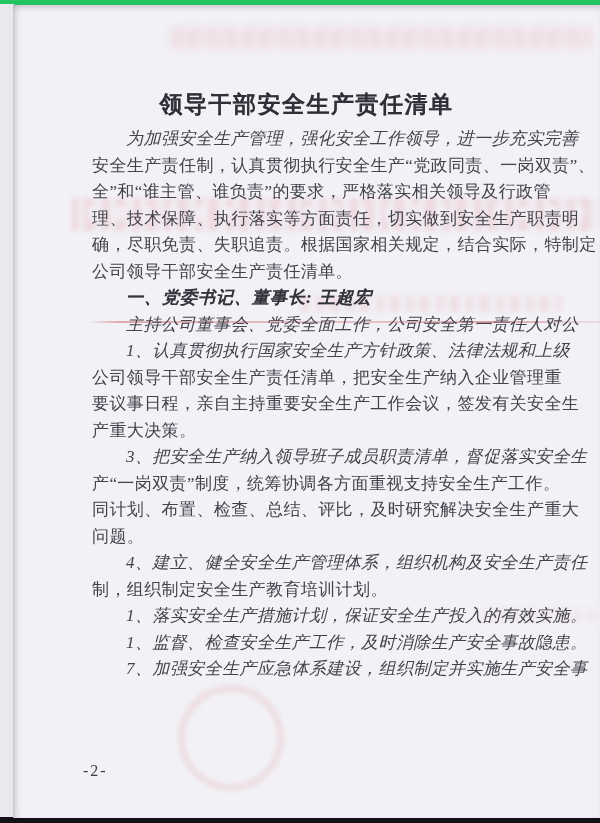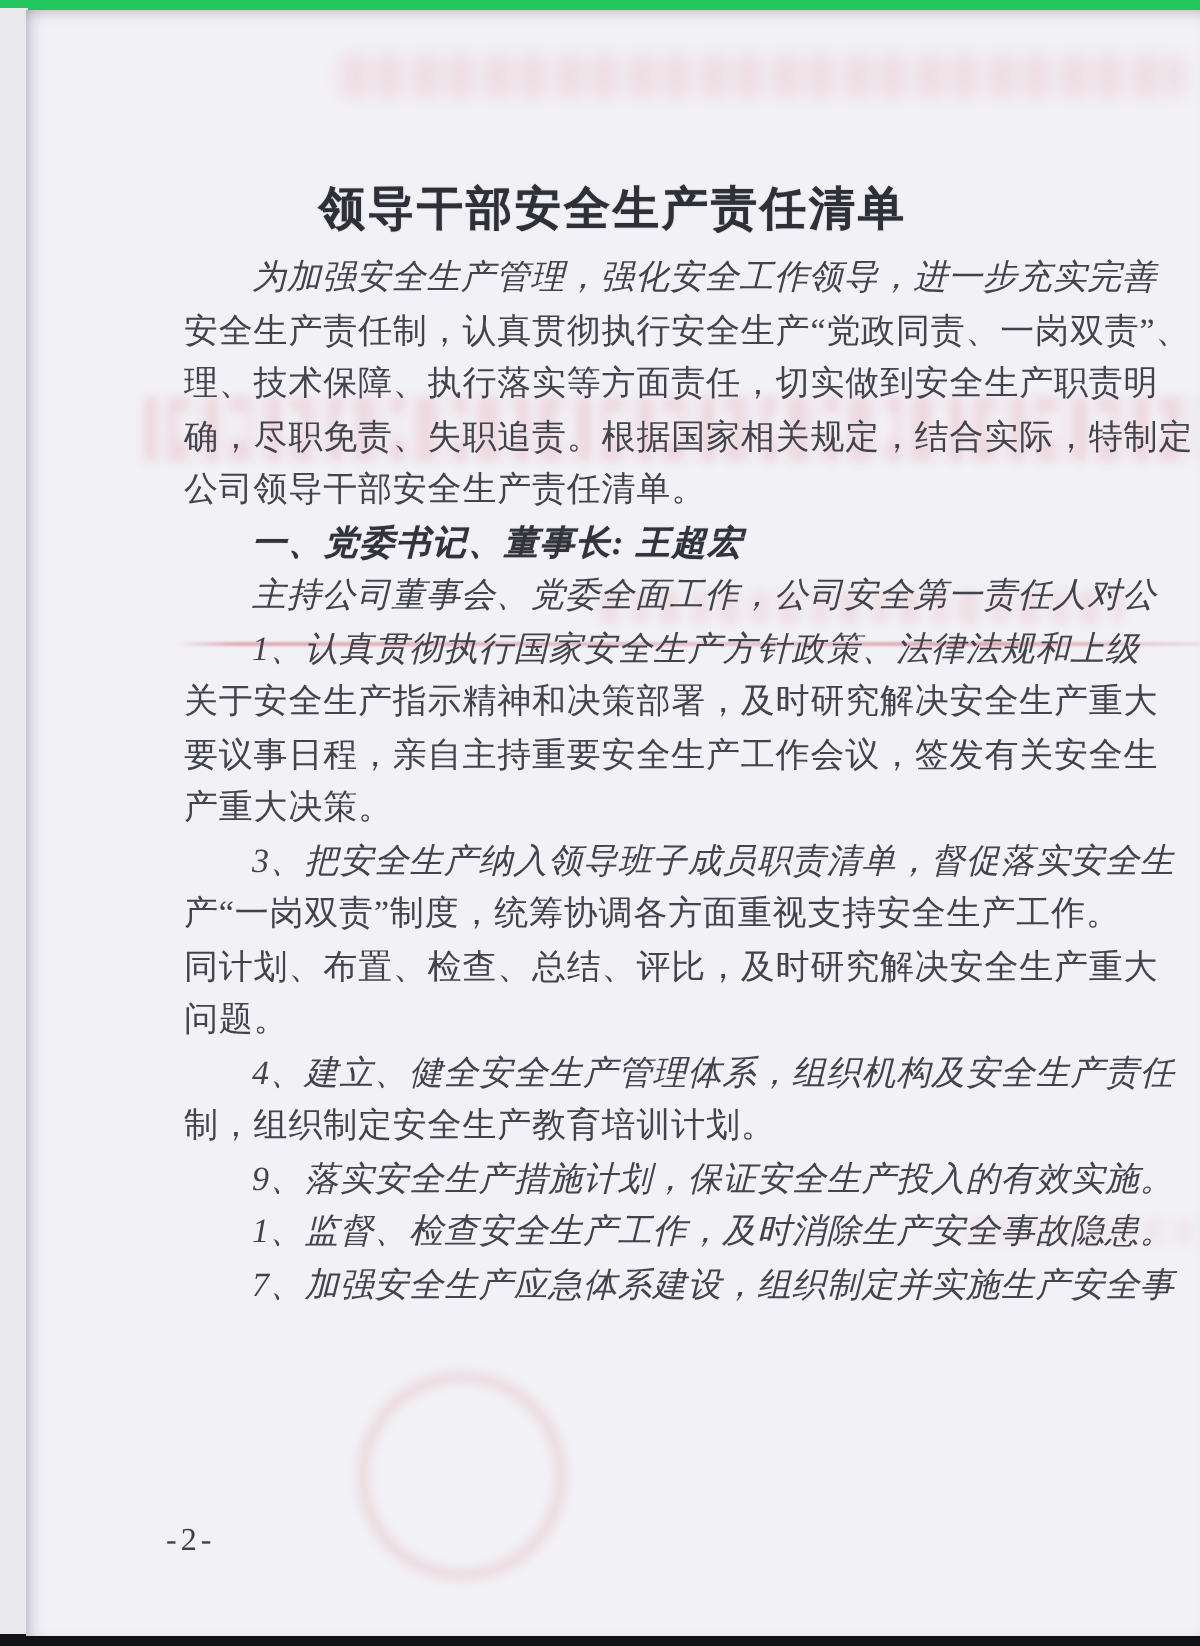--- a/index.html
+++ b/index.html
@@ -104,35 +104,36 @@
     <div class="bleed bleed-small"></div>
     <div class="bleed bleed-dot"></div>
     <div class="red-rule"></div>
     <div class="seal-ring"></div>
 
     <div class="title">领导干部安全生产责任清单</div>
 
     <div class="text-block" id="text-block">
         <div class="line indent">为加强安全生产管理，强化安全工作领导，进一步充实完善</div>
         <div class="line">安全生产责任制，认真贯彻执行安全生产“党政同责、一岗双责”、</div>
+        <div class="line">全”和“谁主管、谁负责”的要求，严格落实相关领导及行政管</div>
         <div class="line">理、技术保障、执行落实等方面责任，切实做到安全生产职责明</div>
         <div class="line">确，尽职免责、失职追责。根据国家相关规定，结合实际，特制定</div>
         <div class="line">公司领导干部安全生产责任清单。</div>
         <div class="line indent heading">一、党委书记、董事长: 王超宏</div>
         <div class="line indent">主持公司董事会、党委全面工作，公司安全第一责任人对公</div>
         <div class="line indent">1、认真贯彻执行国家安全生产方针政策、法律法规和上级</div>
-        <div class="line">关于安全生产指示精神和决策部署，及时研究解决安全生产重大</div>
+        <div class="line">公司领导干部安全生产责任清单，把安全生产纳入企业管理重</div>
         <div class="line">要议事日程，亲自主持重要安全生产工作会议，签发有关安全生</div>
         <div class="line">产重大决策。</div>
         <div class="line indent">3、把安全生产纳入领导班子成员职责清单，督促落实安全生</div>
         <div class="line">产“一岗双责”制度，统筹协调各方面重视支持安全生产工作。</div>
         <div class="line">同计划、布置、检查、总结、评比，及时研究解决安全生产重大</div>
         <div class="line">问题。</div>
         <div class="line indent">4、建立、健全安全生产管理体系，组织机构及安全生产责任</div>
         <div class="line">制，组织制定安全生产教育培训计划。</div>
-        <div class="line indent">9、落实安全生产措施计划，保证安全生产投入的有效实施。</div>
+        <div class="line indent">1、落实安全生产措施计划，保证安全生产投入的有效实施。</div>
         <div class="line indent">1、监督、检查安全生产工作，及时消除生产安全事故隐患。</div>
         <div class="line indent">7、加强安全生产应急体系建设，组织制定并实施生产安全事</div>
       </div>
 
     <div class="page-number">-2-</div>
   </div>
 </div>
 
 </body></html>

